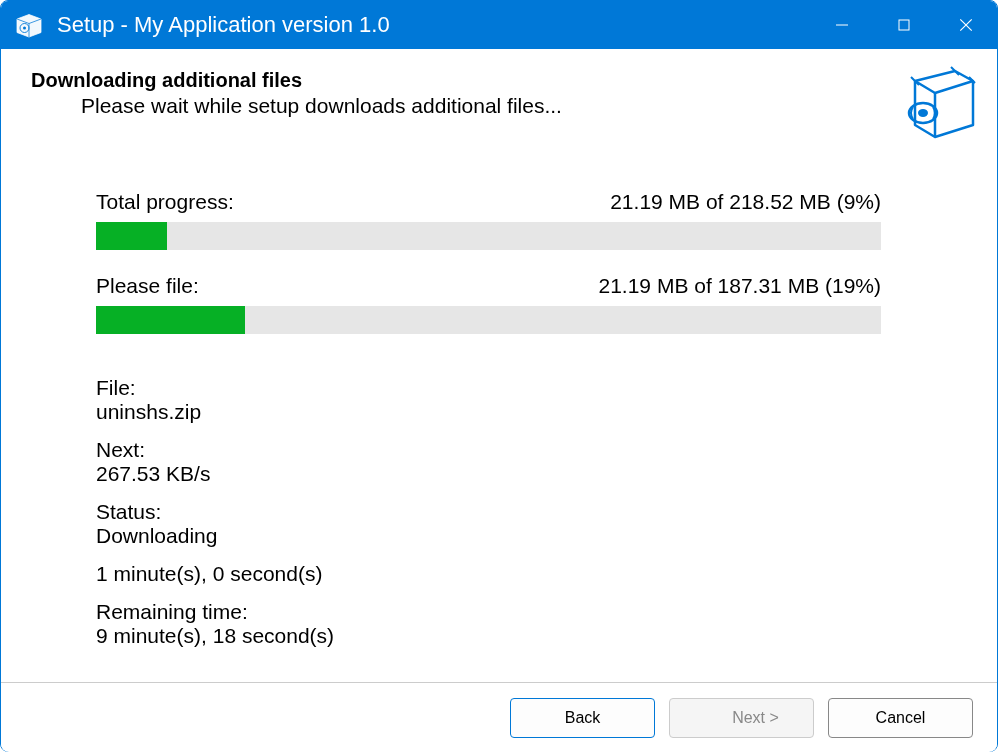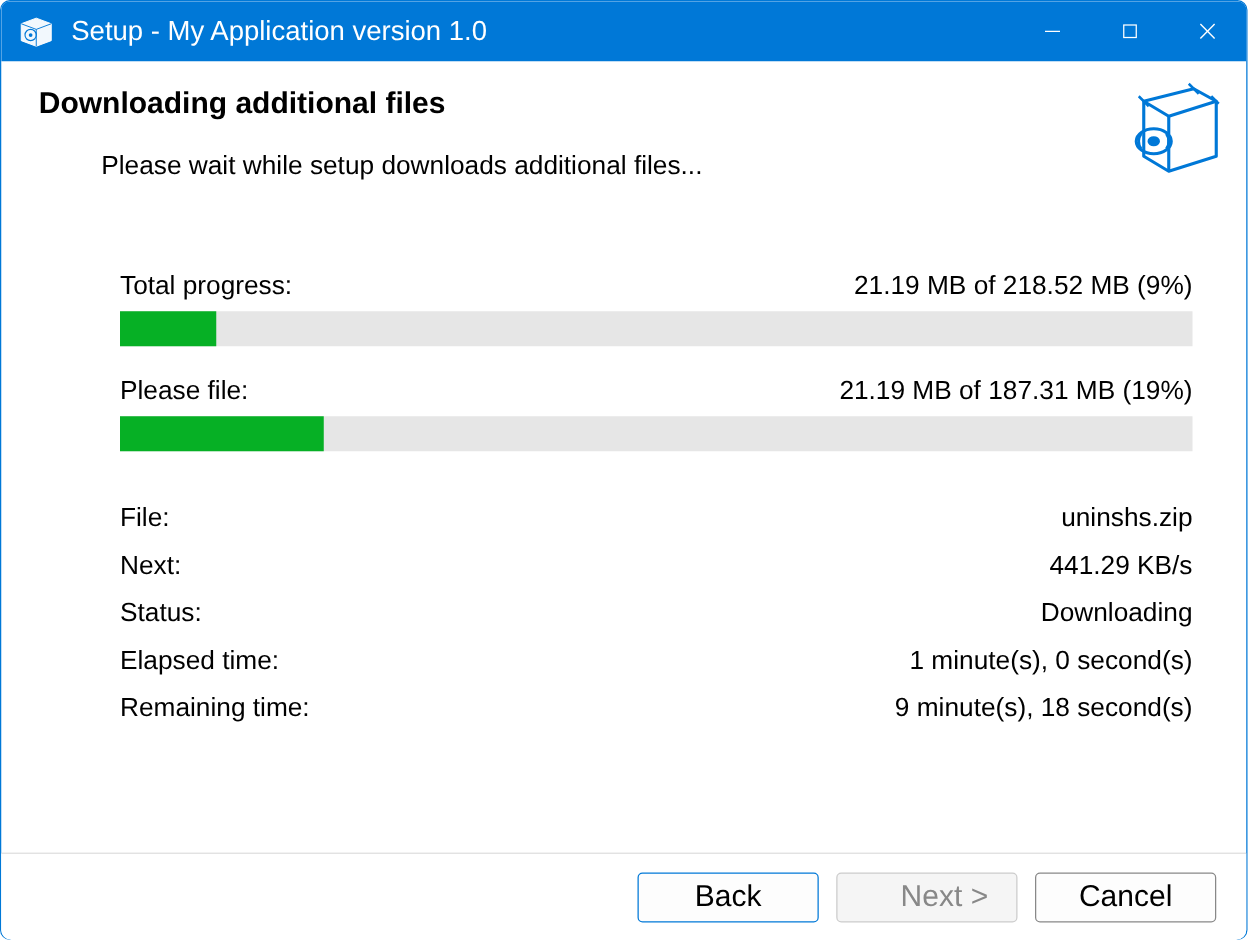--- a/index.html
+++ b/index.html
@@ -58,38 +58,38 @@
     }
     .header-area {
       padding: 20px 30px 12px 30px;
       display: flex;
       position: relative;
     }
     .header-text-block {
       flex: 1;
     }
     .page-heading {
-      font-size: 24px;
+      font-size: 20px;
       font-weight: 700;
       color: #000;
-      margin-bottom: 24px;
+      margin-bottom: 2px;
     }
     .page-subheading {
       font-size: 21px;
       font-weight: 400;
       color: #000;
       padding-left: 50px;
     }
     .header-logo {
       position: absolute;
       right: 20px;
       top: 14px;
     }
     .content-area {
-      padding: 60px 43px 20px 95px;
+      padding: 60px 116px 20px 95px;
     }
     .progress-block {
       margin-bottom: 24px;
     }
     .progress-row {
       display: flex;
       justify-content: space-between;
       font-size: 21px;
       color: #000;
       margin-bottom: 8px;
@@ -106,41 +106,42 @@
     }
     .info-rows {
       margin-top: 42px;
     }
     .info-row {
       display: flex;
       justify-content: space-between;
       font-size: 21px;
       color: #000;
       margin-bottom: 14px;
+      flex-direction: column;
     }
     .footer {
       position: absolute;
       bottom: 0;
       left: 1px;
       right: 1px;
       height: 70px;
       border-top: 1px solid #ccc;
       display: flex;
       justify-content: flex-end;
       align-items: center;
       padding-right: 24px;
       gap: 14px;
       background: #fff;
       border-bottom-left-radius: 8px;
       border-bottom-right-radius: 8px;
     }
     .footer button {
       width: 145px;
       height: 40px;
-      font-size: 24px;
+      font-size: 16px;
       font-family: inherit;
       border: 1px solid #888;
       background: #fdfdfd;
       border-radius: 4px;
       cursor: pointer;
       color: #000;
     }
     .footer button.primary-outline {
       border: 1px solid #0078d7;
     }
@@ -230,28 +231,27 @@
     </div>
   </div>
 
   <div class="info-rows">
     <div class="info-row">
       <span>File:</span>
       <span>uninshs.zip</span>
     </div>
     <div class="info-row">
       <span>Next:</span>
-      <span>441.29 KB/s</span>
+      <span>267.53 KB/s</span>
     </div>
     <div class="info-row">
       <span>Status:</span>
       <span>Downloading</span>
     </div>
     <div class="info-row">
-      <span>Elapsed time:</span>
       <span>1 minute(s), 0 second(s)</span>
     </div>
     <div class="info-row">
       <span>Remaining time:</span>
       <span>9 minute(s), 18 second(s)</span>
     </div>
   </div>
 
 </div>
 

